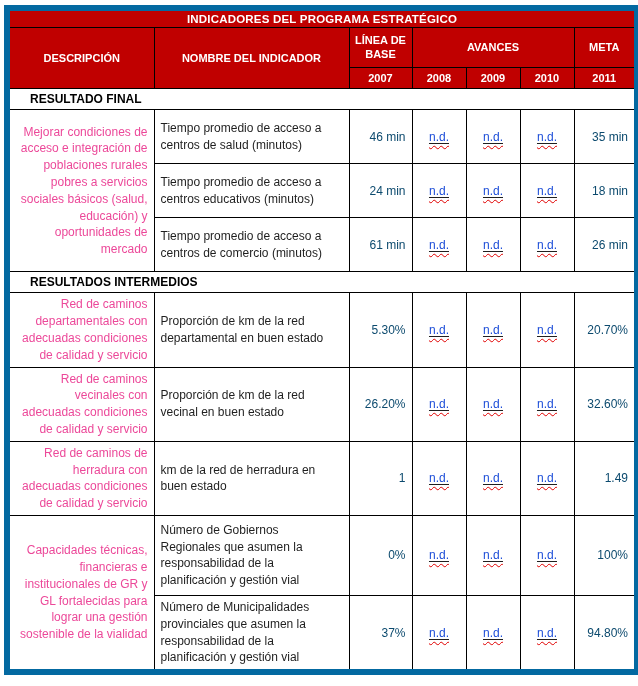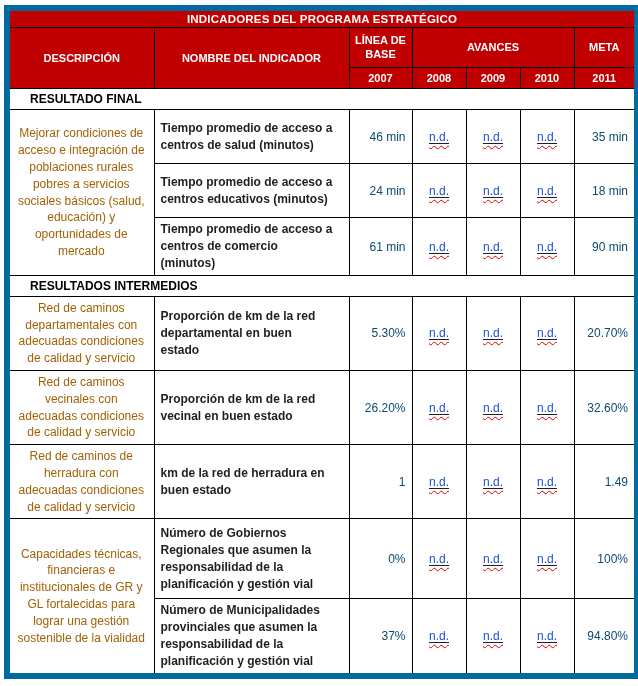--- a/index.html
+++ b/index.html
@@ -67,34 +67,33 @@
     font-weight: bold;
     font-size: 12px;
     text-align: left;
     vertical-align: middle;
     padding: 2px 20px;
   }
 
   
   td.desc {
     font-size: 12px;
-    color: #a16207;
-    text-align: center;
+    color: #ec4899;
+    text-align: right;
     vertical-align: middle;
     padding: 3px 6px 3px 5px;
     line-height: 1.4;
   }
   td.ind {
     font-size: 12px;
     color: #1f1f1f;
     text-align: left;
     vertical-align: middle;
     padding: 3px 16px 3px 6px;
     line-height: 1.4;
-    font-weight: bold;
   }
   td.val {
     font-size: 12px;
     color: #0c4a6e;
     text-align: right;
     vertical-align: middle;
     padding: 2px 6px 2px 2px;
   }
   td.nd-cell {
     font-size: 12px;
@@ -175,21 +174,21 @@
       <td class="nd-cell"><span class="nd-wavy"><span class="nd-text">n.d.</span></span></td>
       <td class="nd-cell"><span class="nd-wavy"><span class="nd-text">n.d.</span></span></td>
       <td class="val">18 min</td>
     </tr>
     <tr class="h-r55">
       <td class="ind">Tiempo promedio de acceso a centros de comercio (minutos)</td>
       <td class="val">61 min</td>
       <td class="nd-cell"><span class="nd-wavy"><span class="nd-text">n.d.</span></span></td>
       <td class="nd-cell"><span class="nd-wavy"><span class="nd-text">n.d.</span></span></td>
       <td class="nd-cell"><span class="nd-wavy"><span class="nd-text">n.d.</span></span></td>
-      <td class="val">90 min</td>
+      <td class="val">26 min</td>
     </tr>
 
     <tr class="h-sec">
       <td colspan="7" class="sec">RESULTADOS INTERMEDIOS</td>
     </tr>
 
     <tr class="h-r75">
       <td class="desc">Red de caminos departamentales con adecuadas condiciones de calidad y servicio</td>
       <td class="ind">Proporción de km de la red departamental en buen estado</td>
       <td class="val">5.30%</td>

